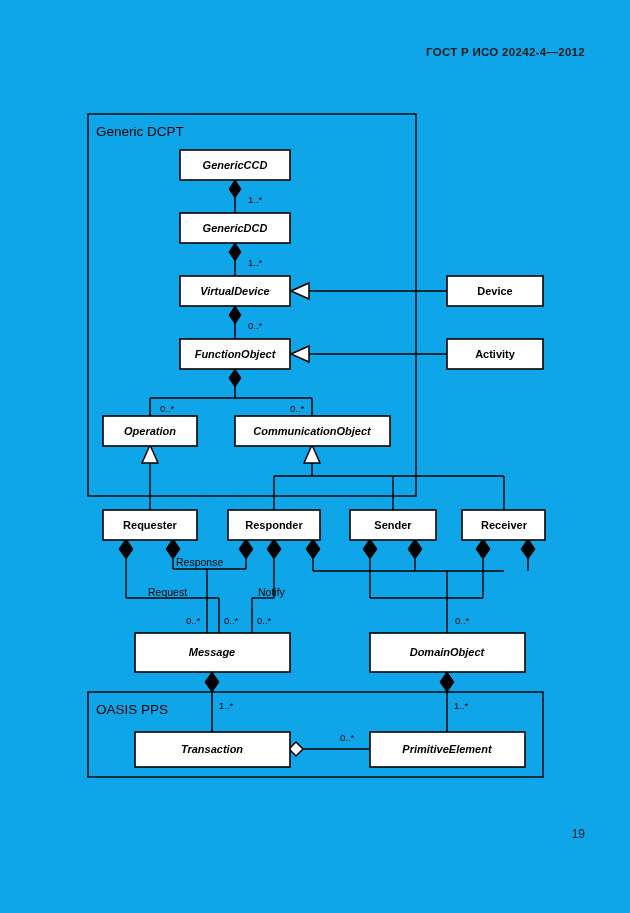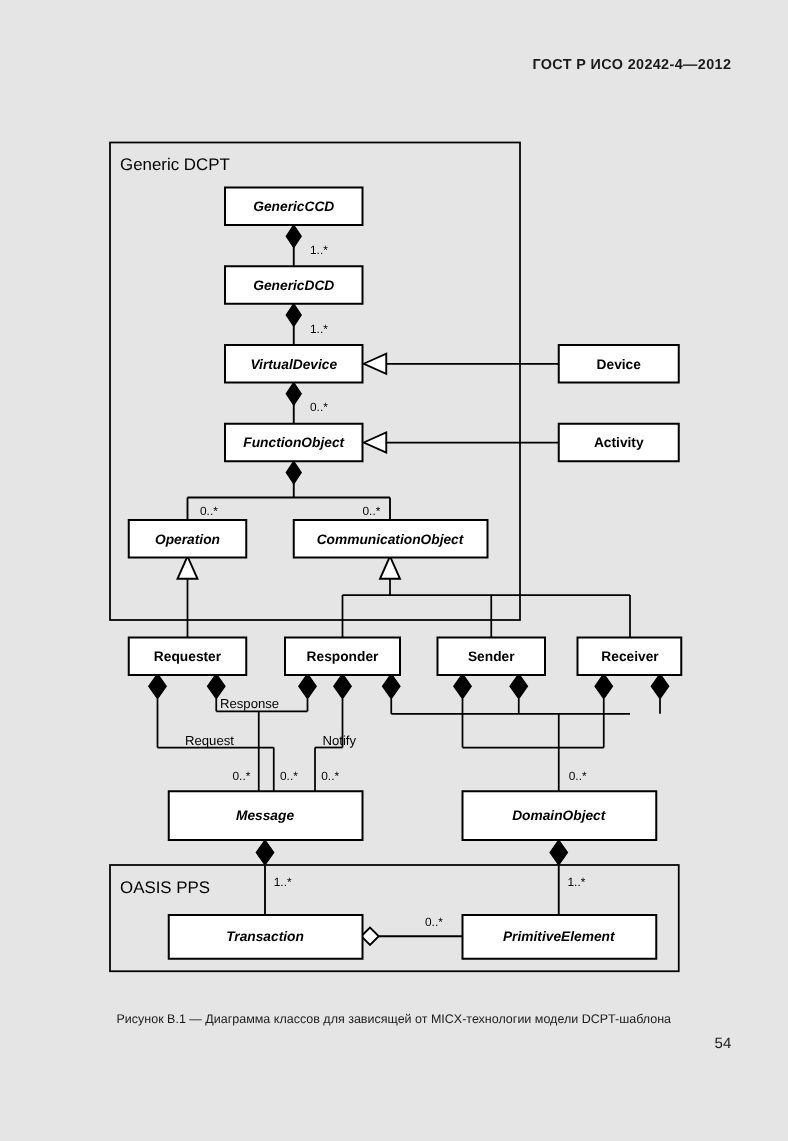--- a/index.html
+++ b/index.html
@@ -12,21 +12,21 @@
     height: 913px;
     position: relative;
     font-family: "Liberation Sans", sans-serif;
     color: #000000;
     overflow: hidden;
   }
   .page {
     position: relative;
     width: 630px;
     height: 913px;
-    background: #e5e5e5;
+    background: #0ea5e9;
   }
   .header-std {
     position: absolute;
     top: 46px;
     right: 45px;
     font-size: 11.5px;
     font-weight: bold;
     letter-spacing: 0.3px;
     color: #1a1a1a;
     white-space: nowrap;
@@ -275,17 +275,16 @@
 
       <rect class="cls-box" x="135" y="628" width="155" height="35"></rect>
       <text class="cls-label" x="212" y="646">Transaction</text>
 
       <rect class="cls-box" x="370" y="628" width="155" height="35"></rect>
       <text class="cls-label" x="447" y="646">PrimitiveElement</text>
 
     </svg>
   </div>
 
-  <div class="caption">Рисунок В.1 — Диаграмма классов для зависящей от МICX-технологии модели DCPT-шаблона</div>
-
-  <div class="page-number">54</div>
+
+  <div class="page-number">19</div>
 
 </div>
 
 </body></html>

